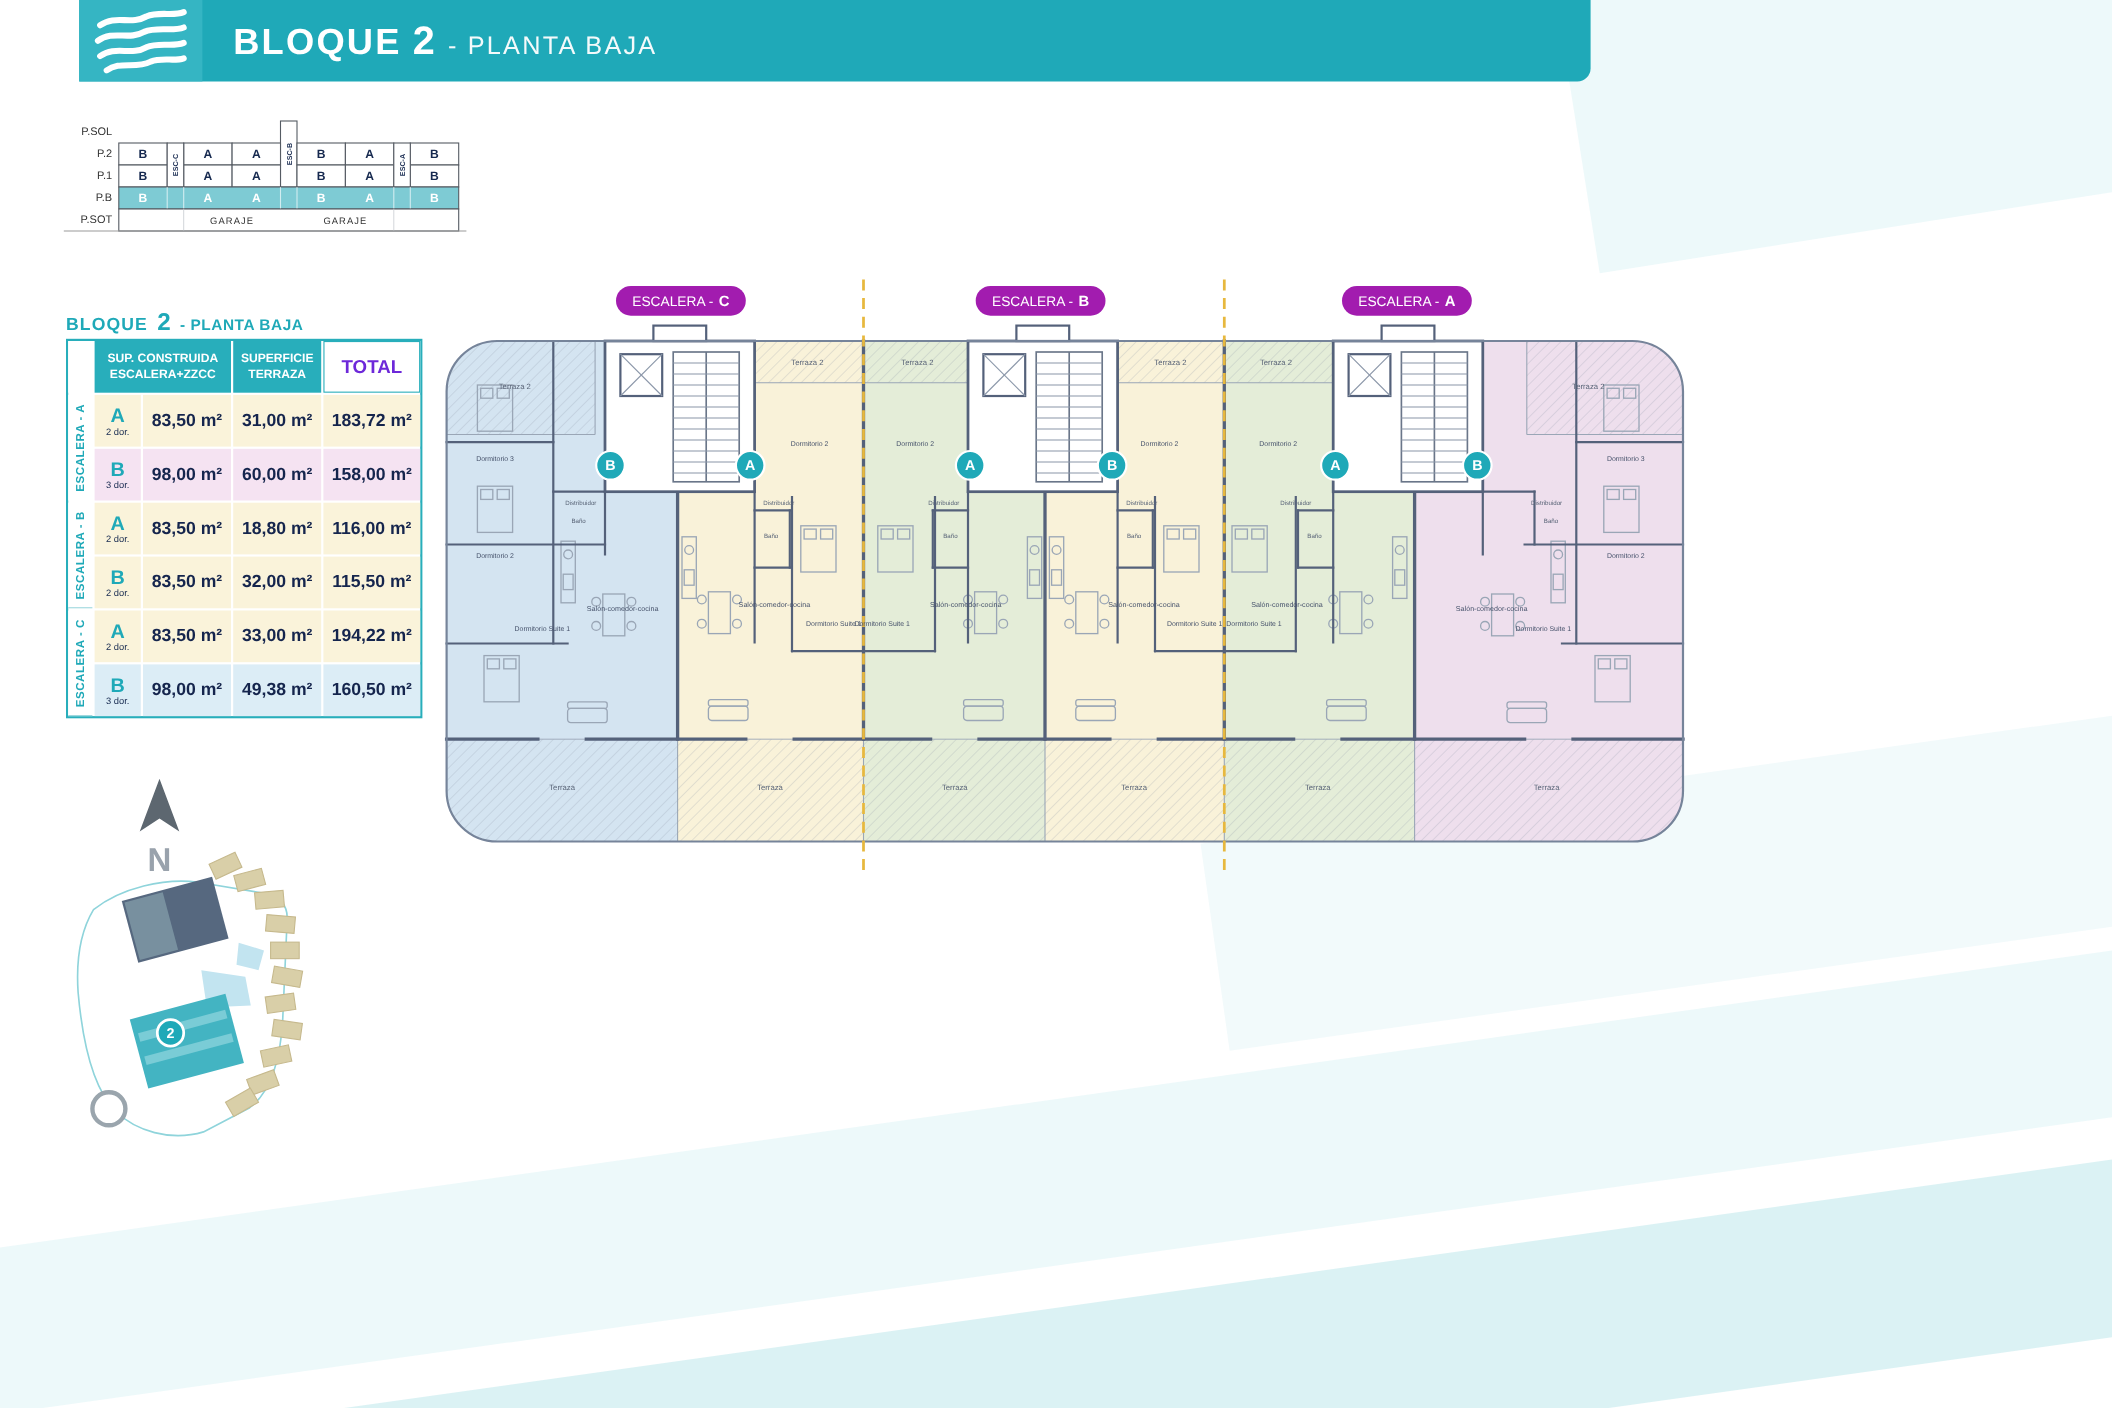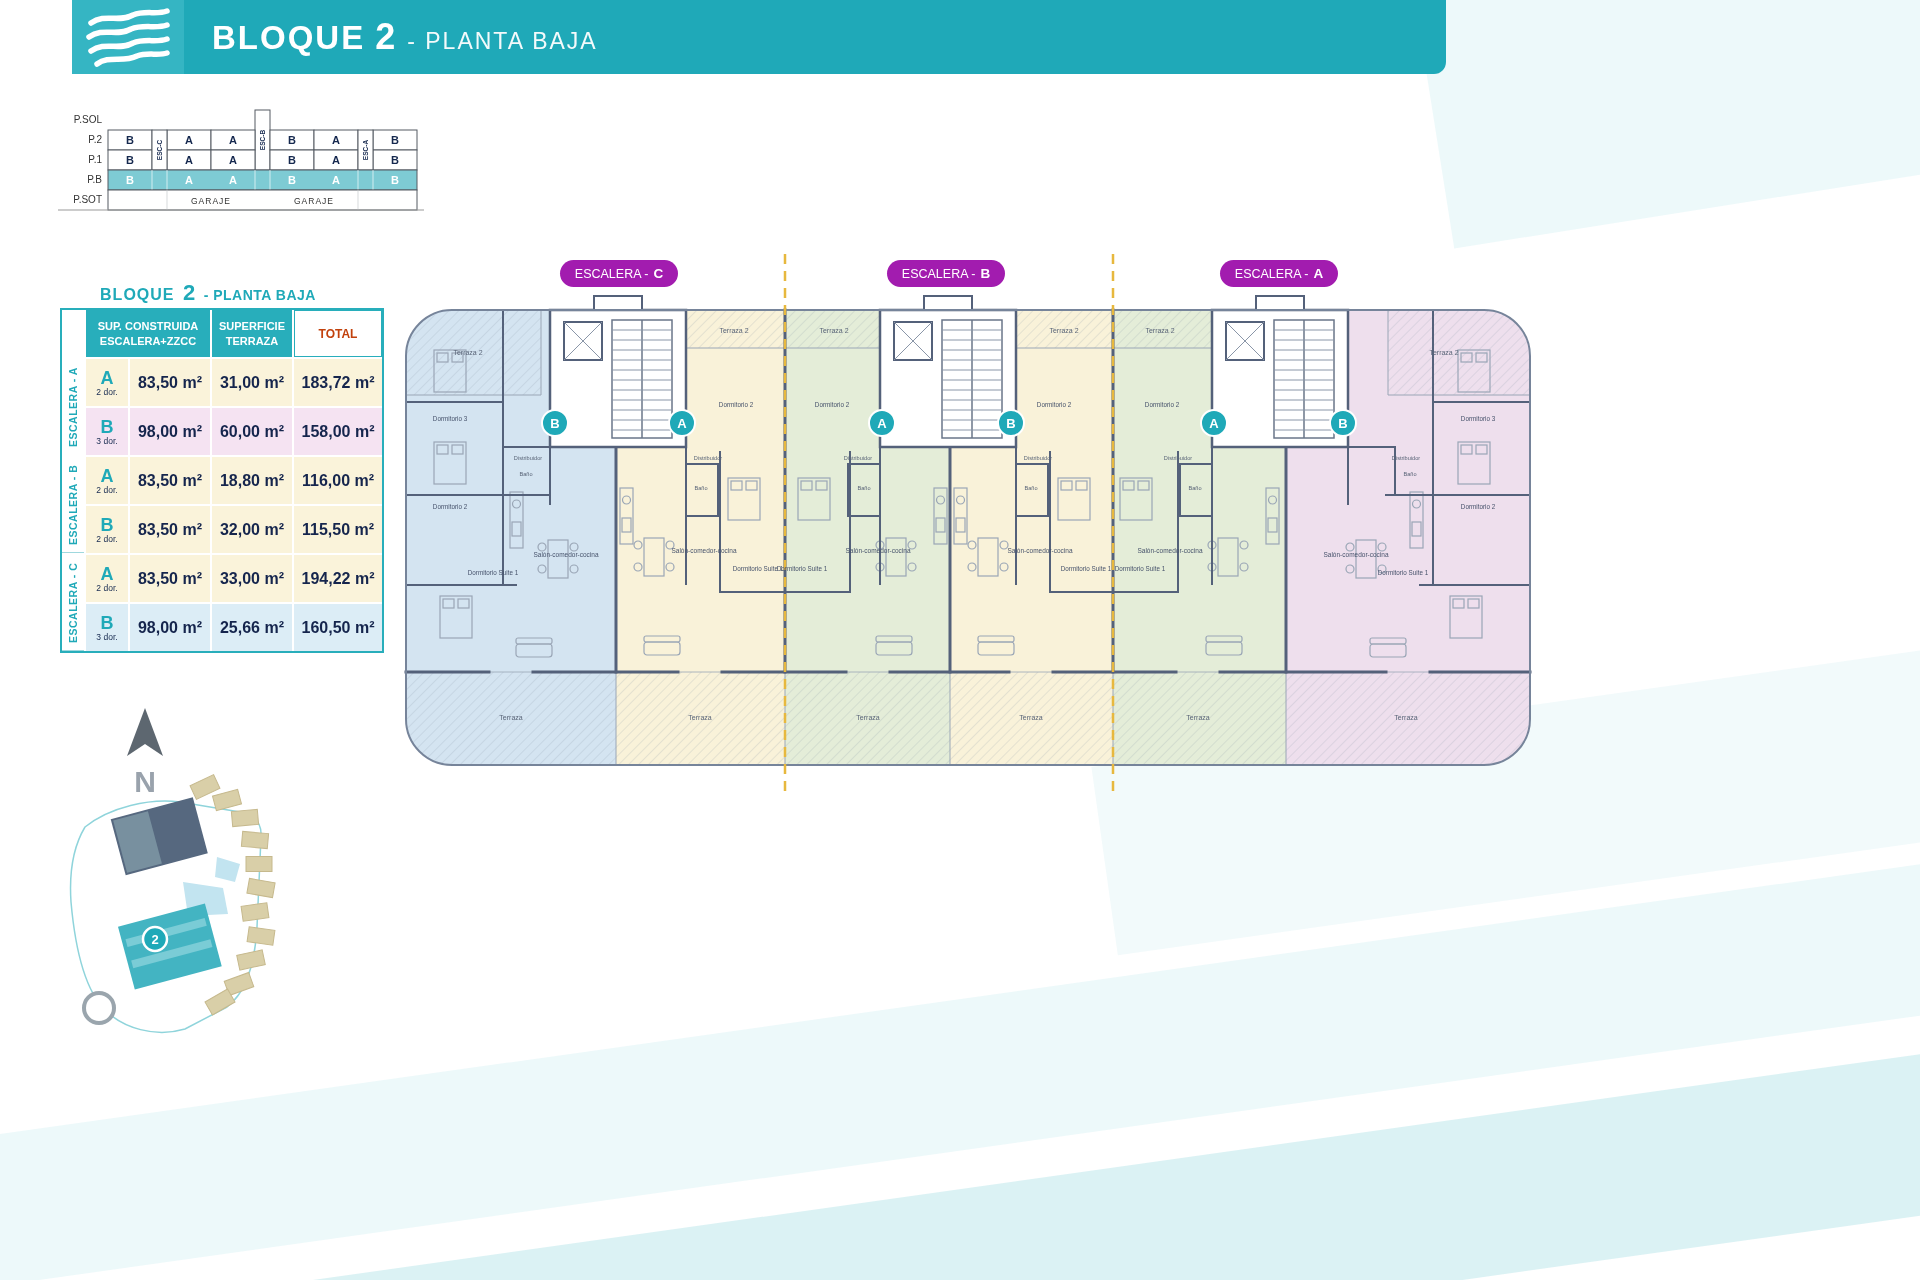--- a/index.html
+++ b/index.html
@@ -26,31 +26,31 @@
   
   #stack-wrap{position:absolute;left:56px;top:106px;z-index:2;}
   .sc{fill:#ffffff;stroke:#555b63;stroke-width:1;}
   .slet{font-size:11px;font-weight:bold;fill:#16294f;text-anchor:middle;}
   .sletw{font-size:11px;font-weight:bold;fill:#ffffff;text-anchor:middle;}
   .sflr{font-size:10px;fill:#333;text-anchor:end;}
   .sesc{font-size:6.5px;font-weight:bold;fill:#16294f;text-anchor:middle;}
   .sgar{font-size:8.5px;fill:#333;text-anchor:middle;letter-spacing:1px;}
 
   
-  #table-title{position:absolute;left:60px;top:280px;width:296px;text-align:center;color:#1fa9b8;z-index:2;}
+  #table-title{position:absolute;left:60px;top:280px;width:296px;text-align:left;color:#1fa9b8;z-index:2;}
   #table-title .tt-main{font-size:16px;font-weight:bold;letter-spacing:1px;}
   #table-title .tt-num{font-size:22px;font-weight:bold;margin:0 4px;}
   #table-title .tt-sub{font-size:14px;font-weight:bold;letter-spacing:0.5px;}
   #area-table{position:absolute;left:60px;top:308px;display:grid;
     grid-template-columns:22px 42px 80px 80px 88px;grid-auto-rows:47px;gap:2px;
     background:#ffffff;border:2px solid #28aebb;z-index:2;}
   .th{background:#28aebb;color:#fff;font-size:11px;font-weight:bold;display:flex;flex-direction:column;
     justify-content:center;text-align:center;line-height:1.3;}
   .th-empty{background:#ffffff;}
-  .th-total{background:#ffffff;color:#c2410c;font-size:12px;font-weight:bold;display:flex;align-items:center;
+  .th-total{background:#ffffff;color:#6d28d9;font-size:17px;font-weight:bold;display:flex;align-items:center;
     justify-content:center;border:1.5px solid #28aebb;}
   .glabel{grid-row:span 2;writing-mode:vertical-rl;transform:rotate(180deg);display:flex;align-items:center;
     justify-content:center;color:#1fa9b8;font-weight:bold;font-size:10.5px;letter-spacing:0.5px;
     background:#ffffff;border-top:1px solid #9fd8de;}
   .letter-cell{display:flex;flex-direction:column;align-items:center;justify-content:center;}
   .letter{color:#1fa9b8;font-weight:bold;font-size:18px;line-height:1;}
   .dorms{font-size:8.5px;color:#16294f;margin-top:0;}
   .val{display:flex;align-items:center;justify-content:center;font-weight:bold;font-size:16px;color:#15254d;}
   .bg-cream{background:#faf3da;} .bg-pink{background:#f5e3f2;} .bg-blue{background:#dcedf6;}
 
@@ -247,21 +247,21 @@
   </div>
   <div class="val bg-cream">83,50 m²</div>
   <div class="val bg-cream">33,00 m²</div>
   <div class="val bg-cream">194,22 m²</div>
 
   <div class="letter-cell bg-blue">
     <span class="letter">B</span>
       <span class="dorms">3 dor.</span>
   </div>
   <div class="val bg-blue">98,00 m²</div>
-  <div class="val bg-blue">25,66 m²</div>
+  <div class="val bg-blue">49,38 m²</div>
   <div class="val bg-blue">160,50 m²</div>
 </div>
 
 <div id="sitemap-wrap">
   <svg width="250" height="350" viewBox="0 0 250 350">
 
     <polygon points="90,16 72,64 90,52 108,64" fill="#5d6770"></polygon>
     <text x="90" y="100" text-anchor="middle" font-size="30" font-weight="bold" fill="#99a2ac">N</text>
 
     <path d="M 30,135 C 55,115 95,106 125,110 L 185,120 C 200,123 207,132 206,145 L 202,235

